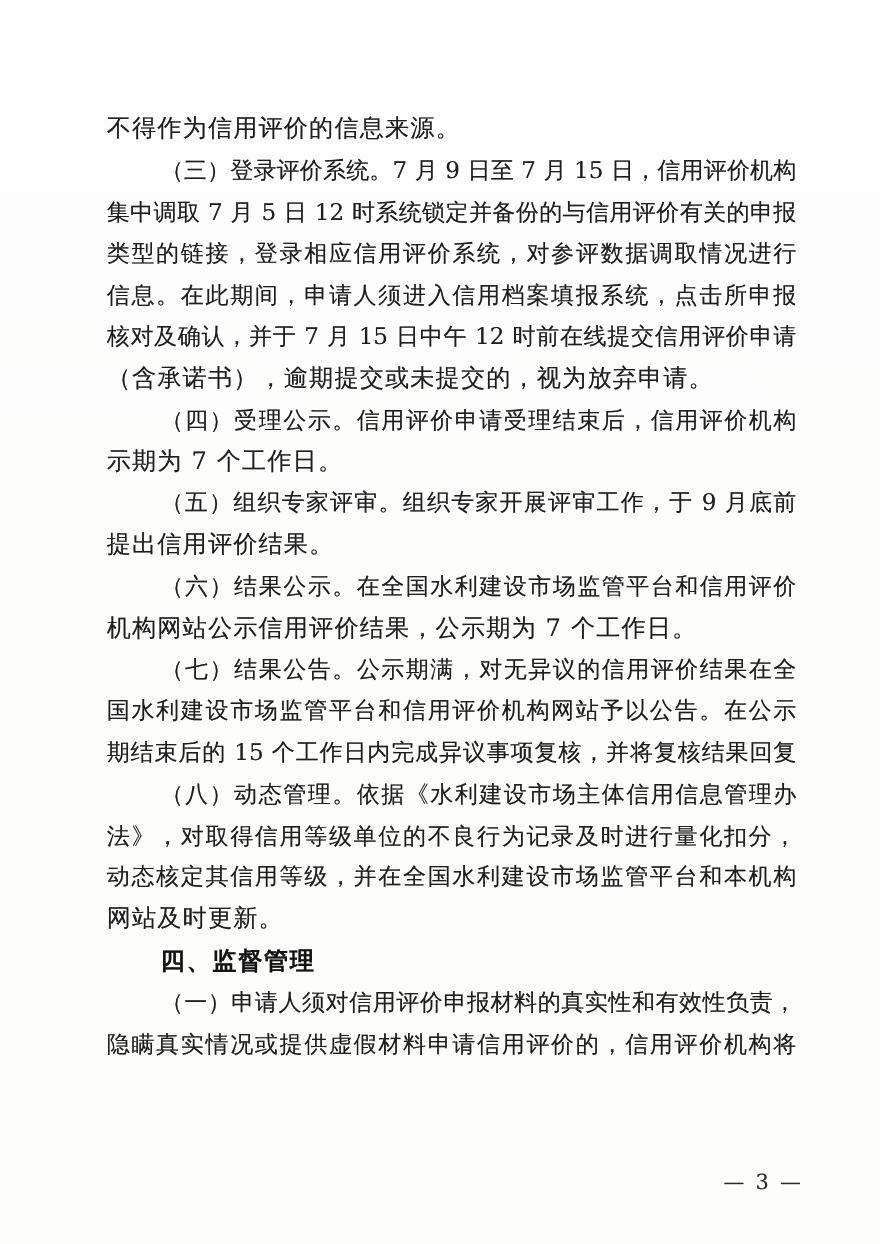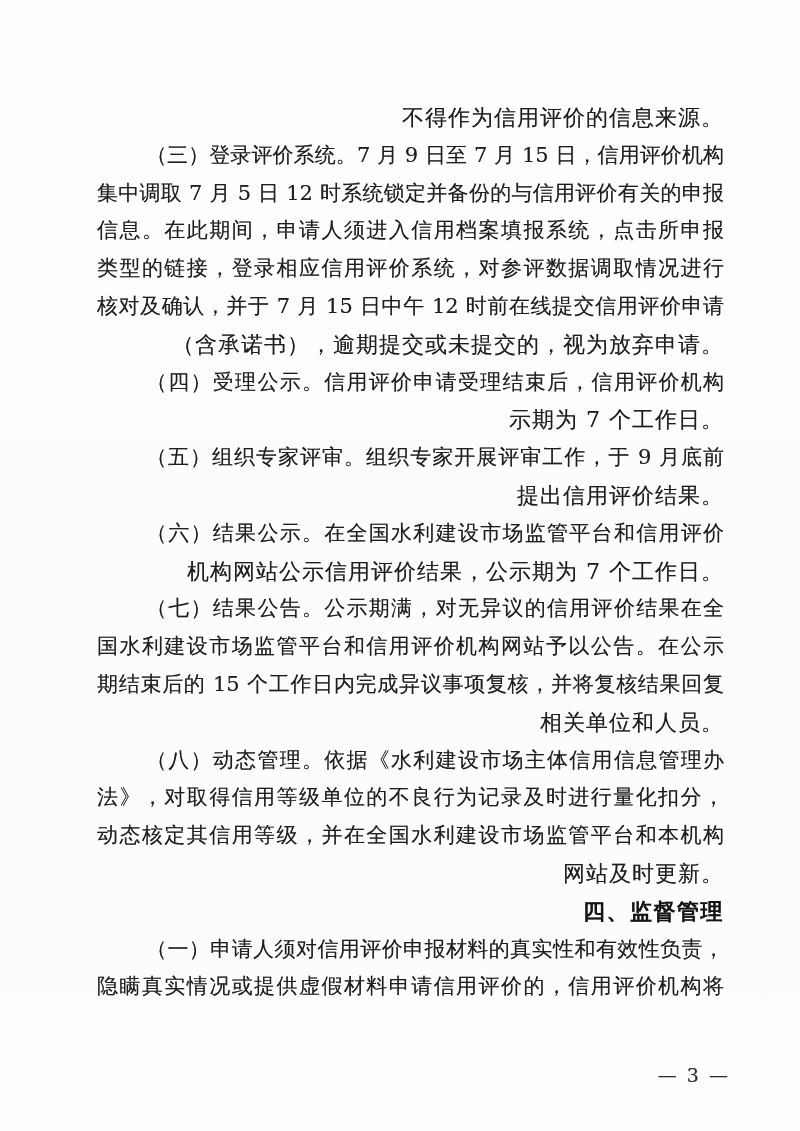--- a/index.html
+++ b/index.html
@@ -26,21 +26,20 @@
     width: 627px;
   }
   .line {
     height: 37.8px;
     line-height: 37.8px;
     font-size: 22px;
     color: #1e1e1e;
     letter-spacing: 1px;
     white-space: nowrap;
     text-shadow: 0 0 0.6px rgba(45,45,45,0.55);
-    text-align: right;
   }
   .line.fill {
     font-size: 21px;
     letter-spacing: 0;
     white-space: normal;
     text-align: justify;
     text-align-last: justify;
   }
   .line.indent {
     text-indent: 49px;
@@ -65,34 +64,33 @@
   }
 </style>
 </head>
 <body>
 
 <div class="page">
   <div class="textblock">
       <div class="line">不得作为信用评价的信息来源。</div>
       <div class="line fill indent">（三）登录评价系统。7 月 9 日至 7 月 15 日，信用评价机构</div>
       <div class="line fill">集中调取 7 月 5 日 12 时系统锁定并备份的与信用评价有关的申报</div>
+      <div class="line fill">类型的链接，登录相应信用评价系统，对参评数据调取情况进行</div>
       <div class="line fill">信息。在此期间，申请人须进入信用档案填报系统，点击所申报</div>
-      <div class="line fill">类型的链接，登录相应信用评价系统，对参评数据调取情况进行</div>
       <div class="line fill">核对及确认，并于 7 月 15 日中午 12 时前在线提交信用评价申请</div>
       <div class="line">（含承诺书），逾期提交或未提交的，视为放弃申请。</div>
       <div class="line fill indent">（四）受理公示。信用评价申请受理结束后，信用评价机构</div>
       <div class="line">示期为 7 个工作日。</div>
       <div class="line fill indent">（五）组织专家评审。组织专家开展评审工作，于 9 月底前</div>
       <div class="line">提出信用评价结果。</div>
       <div class="line fill indent">（六）结果公示。在全国水利建设市场监管平台和信用评价</div>
       <div class="line">机构网站公示信用评价结果，公示期为 7 个工作日。</div>
       <div class="line fill indent">（七）结果公告。公示期满，对无异议的信用评价结果在全</div>
       <div class="line fill">国水利建设市场监管平台和信用评价机构网站予以公告。在公示</div>
       <div class="line fill">期结束后的 15 个工作日内完成异议事项复核，并将复核结果回复</div>
-      <div class="line">相关单位和人员。</div>
       <div class="line fill indent">（八）动态管理。依据《水利建设市场主体信用信息管理办</div>
       <div class="line fill">法》，对取得信用等级单位的不良行为记录及时进行量化扣分，</div>
       <div class="line fill">动态核定其信用等级，并在全国水利建设市场监管平台和本机构</div>
       <div class="line">网站及时更新。</div>
       <div class="line indent heading">四、监督管理</div>
       <div class="line fill indent">（一）申请人须对信用评价申报材料的真实性和有效性负责，</div>
       <div class="line fill">隐瞒真实情况或提供虚假材料申请信用评价的，信用评价机构将</div>
     </div>
   <div class="pagenum">— 3 —</div>
 </div>

